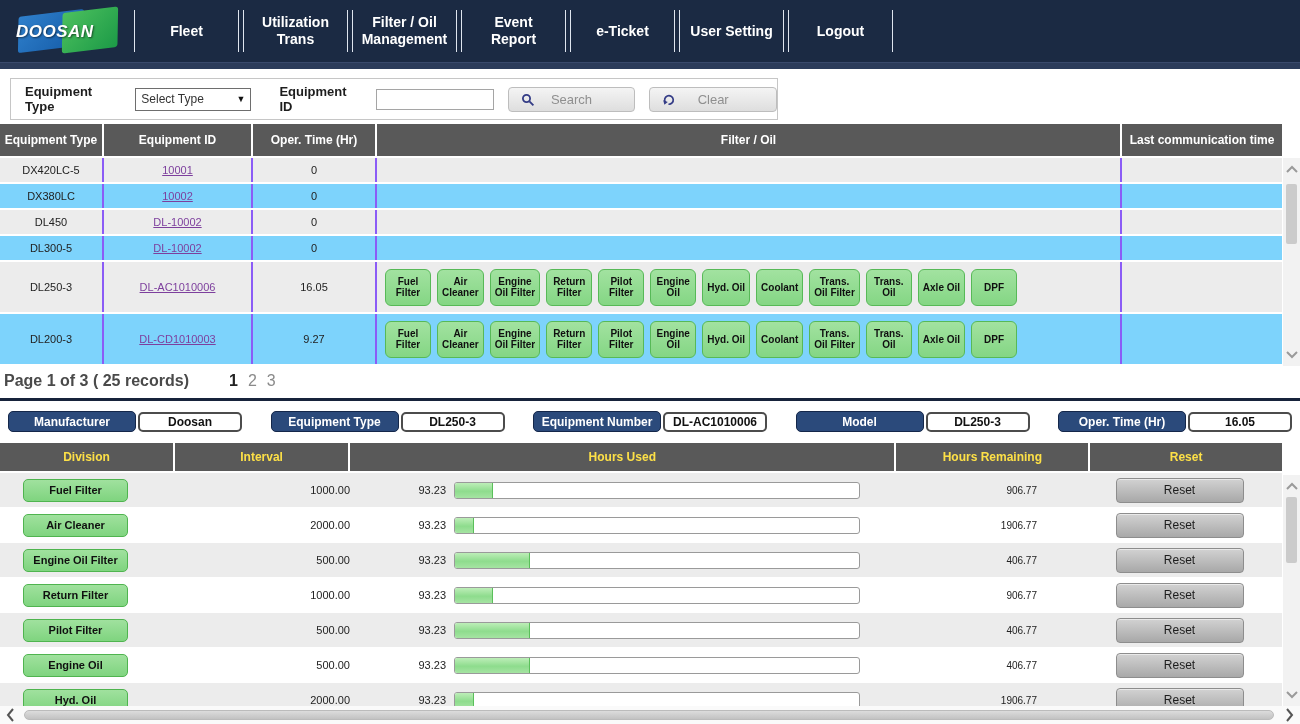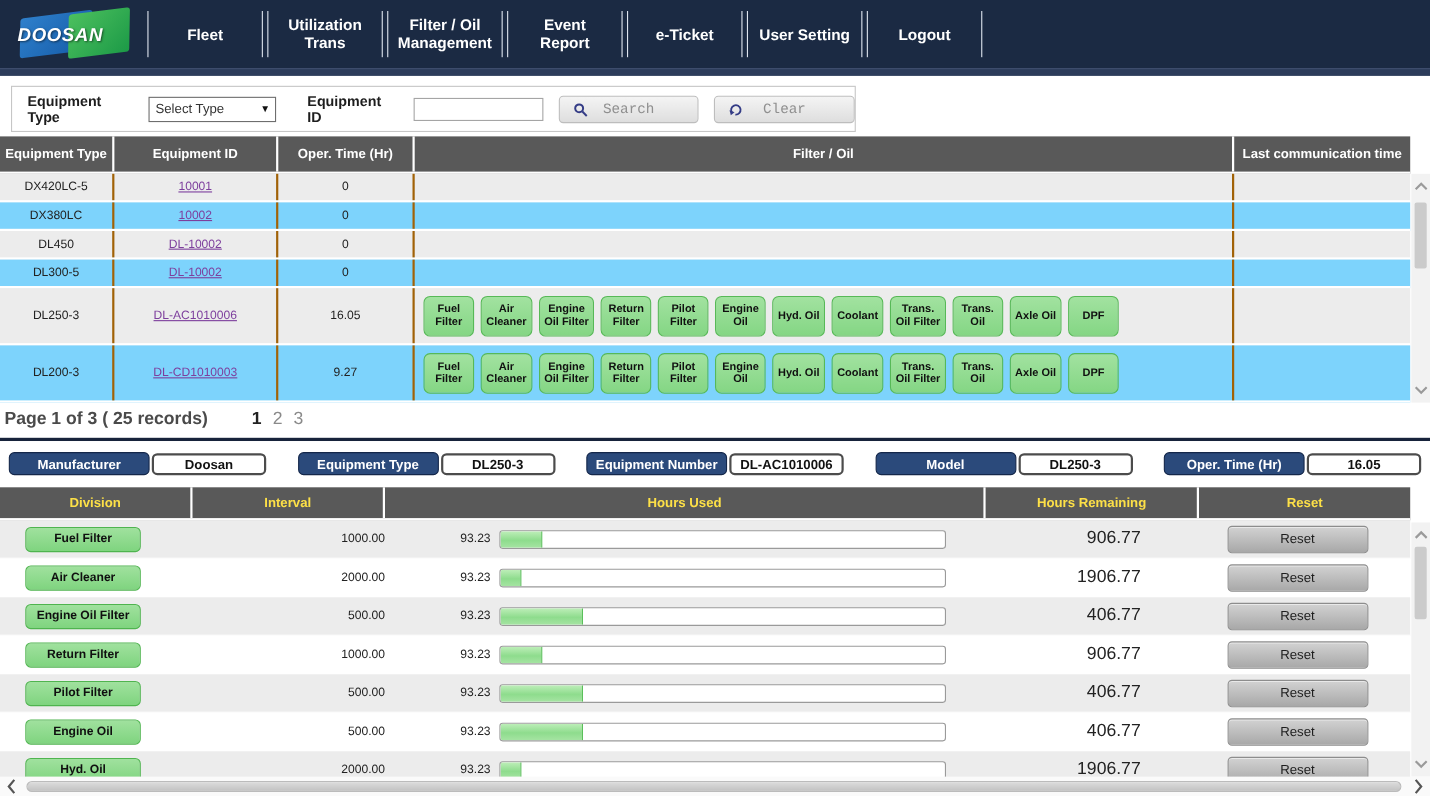--- a/index.html
+++ b/index.html
@@ -23,36 +23,36 @@
                   display:flex; align-items:center; }
   .search-label { font-weight:bold; font-size:13px; color:#1d1d1d; }
   .lbl-type { margin-left:14px; }
   .select-box { margin-left:12px; width:118px; height:23px; border:1px solid #6e6e6e; display:flex; align-items:center;
                 justify-content:space-between; padding:0 5px; font-size:12px; color:#333; cursor:pointer; background:#fff; }
   .select-caret { font-size:9px; color:#111; }
   .lbl-id { margin-left:28px; }
   .text-input { margin-left:14px; width:118px; height:21px; border:1px solid #a5a5a5; font-size:12px; padding:0 4px; }
   .btn-gray { position:relative; margin-left:14px; width:130px; height:25px; background:linear-gradient(#f4f4f4,#dedede);
               border:1px solid #bdbdbd; border-radius:4px; display:flex; align-items:center; justify-content:center;
-              font-size:13px; color:#8f8f8f; cursor:pointer;font-family:Liberation Mono, monospace; }
+              font-size:13px; color:#8f8f8f; cursor:pointer; }
   .btn-gray .btn-icon { position:absolute; left:12px; top:5px; }
 
   
   .eq-table { position:absolute; left:0; top:124px; width:1282px; }
   .eq-header { display:flex; height:34px; background:#595959; border-bottom:2px solid #fff; }
   .eq-header .cell { display:flex; align-items:center; justify-content:center; text-align:center;
                      color:#fff; font-weight:bold; font-size:12px; line-height:14px; border-right:2px solid #fff; }
   .eq-header .cell:last-child { border-right:none; }
   .col-type { width:104px; } .col-id { width:149px; } .col-oper { width:124px; }
   .col-filters { width:745px; } .col-comm { width:160px; }
   .eq-row { display:flex; height:26px; border-bottom:2px solid #fff; background:#7dd3fc; }
   .eq-row:nth-child(odd) { background:#ececec; }
   .eq-row.tall { height:52px; }
   .eq-row .cell { display:flex; align-items:center; justify-content:center; font-size:11px; color:#222;
-                  border-right:2px solid #a16207; }
+                  border-right:2px solid #8b5cf6; }
   .eq-row .cell:last-child { border-right:none; }
   .eq-link { color:#7d3f9d; text-decoration:underline; cursor:pointer; }
   .c-filters { justify-content:flex-start !important; padding-left:8px; gap:6px; }
   .filter-btn { min-width:46px; height:37px; padding:0 4px; background:linear-gradient(#a2e2a0,#84d684);
                 border:1px solid #57b957; border-radius:6px; font-size:10px; font-weight:bold; color:#101010;
                 display:flex; align-items:center; justify-content:center; text-align:center; line-height:11px;
                 white-space:pre-line; cursor:pointer; }
 
   
   .pagination { position:absolute; left:4px; top:372px; display:flex; align-items:center; font-size:16px; color:#555; }
@@ -87,21 +87,21 @@
   .division-btn { width:105px; height:23px; background:linear-gradient(#a0e19e,#7fd47f); border:1px solid #4fb44f;
                   border-radius:5px; font-size:11px; font-weight:bold; color:#101010; display:flex; align-items:center;
                   justify-content:center; cursor:pointer; }
   .interval-cell { width:187px; text-align:right; padding-right:24px; font-size:11px; color:#222; }
   .hours-used-cell { width:496px; display:flex; align-items:center; }
   .hu-val { width:72px; text-align:right; font-size:11px; color:#222; }
   .hu-bar { flex:1; height:17px; margin:0 10px 0 8px; background:#fff; border:1px solid #9a9a9a; border-radius:3px;
             position:relative; overflow:hidden; }
   .hu-fill { position:absolute; left:0; top:0; bottom:0; background:linear-gradient(#bdeeb8,#8edc8d 55%,#a5e4a2);
              border-right:1px solid #5abf5a; }
-  .hours-rem-cell { width:207px; text-align:right; padding-right:40px; font-size:16px; color:#222; }
+  .hours-rem-cell { width:207px; text-align:right; padding-right:40px; font-size:10px; color:#222; }
   .reset-cell { width:205px; display:flex; justify-content:center; }
   .reset-btn { width:128px; height:25px; background:linear-gradient(#d2d2d2,#a8a8a8); border:1px solid #8d8d8d;
                border-radius:4px; font-size:12px; color:#1d1d1d; display:flex; align-items:center; justify-content:center;
                box-shadow:inset 0 1px 0 #e9e9e9; cursor:pointer; }
 
   
   .vscroll { position:absolute; right:0; width:17px; background:#f2f2f2; }
   .vscroll .thumb { position:absolute; left:3px; width:11px; background:#cbcbcb; border-radius:2px; }
   .vs-arrow { position:absolute; left:1px; width:15px; height:14px; display:flex; align-items:center; justify-content:center; cursor:pointer; }
   .hscroll { position:absolute; left:0; top:706px; width:1300px; height:18px; background:#fafafa; }

